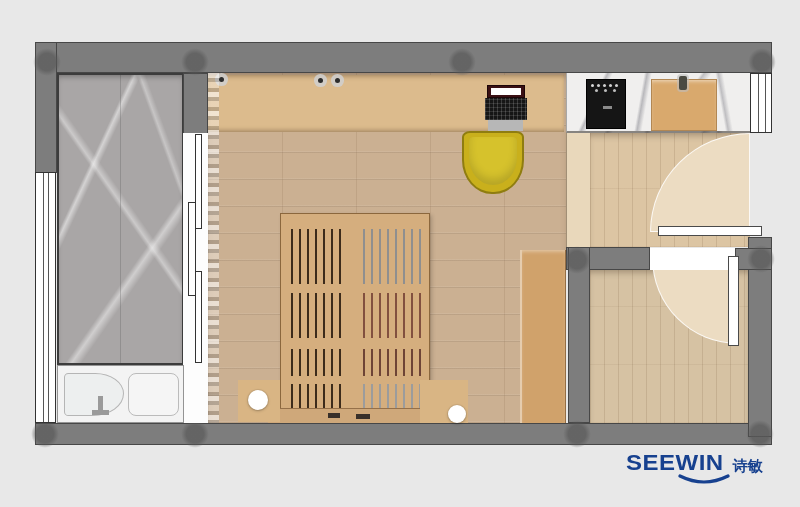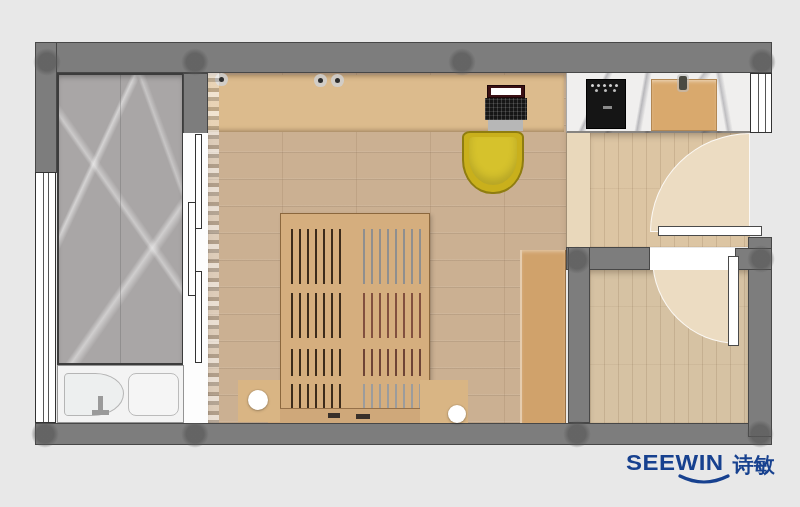--- a/index.html
+++ b/index.html
@@ -41,21 +41,21 @@
   .panel{position:absolute;background:#fff;border:1px solid #333;box-sizing:border-box;}
   .slatseg{position:absolute;left:2px;right:2px;
     background:repeating-linear-gradient(90deg,var(--slat) 0 2.5px,transparent 2.5px 8px);}
   .grommet{position:absolute;width:5px;height:5px;border-radius:50%;background:#2c2c2c;
     box-shadow:0 0 0 4px rgba(208,208,208,.85);}
   .dotw{position:absolute;width:3px;height:3px;border-radius:50%;background:#dcdcdc;}
   .circle-white{position:absolute;border-radius:50%;background:#fff;
     box-shadow:0 1px 3px rgba(0,0,0,.25),0 0 0 1px rgba(0,0,0,.06);}
   .logo{position:absolute;left:626px;top:449px;display:flex;align-items:flex-start;white-space:nowrap;}
   .brand{font-size:24px;font-weight:900;letter-spacing:.5px;color:var(--logo_blue);transform:scaleY(.92);}
-  .cjk{font-size:21px;font-weight:700;color:var(--logo_blue);margin-left:9px;margin-top:2px;}
+  .cjk{font-size:15px;font-weight:700;color:var(--logo_blue);margin-left:9px;margin-top:8px;}
   .swoosh{position:absolute;left:50px;top:25px;}
 </style>
 </head>
 <body>
 
 <div class="canvas">
 
   <div class="floor marble-gray" style="left:57px;top:73px;width:127px;height:292px;"></div>
 
   <div class="floor wood-h" style="left:208px;top:73px;width:358px;height:350px;"></div>

